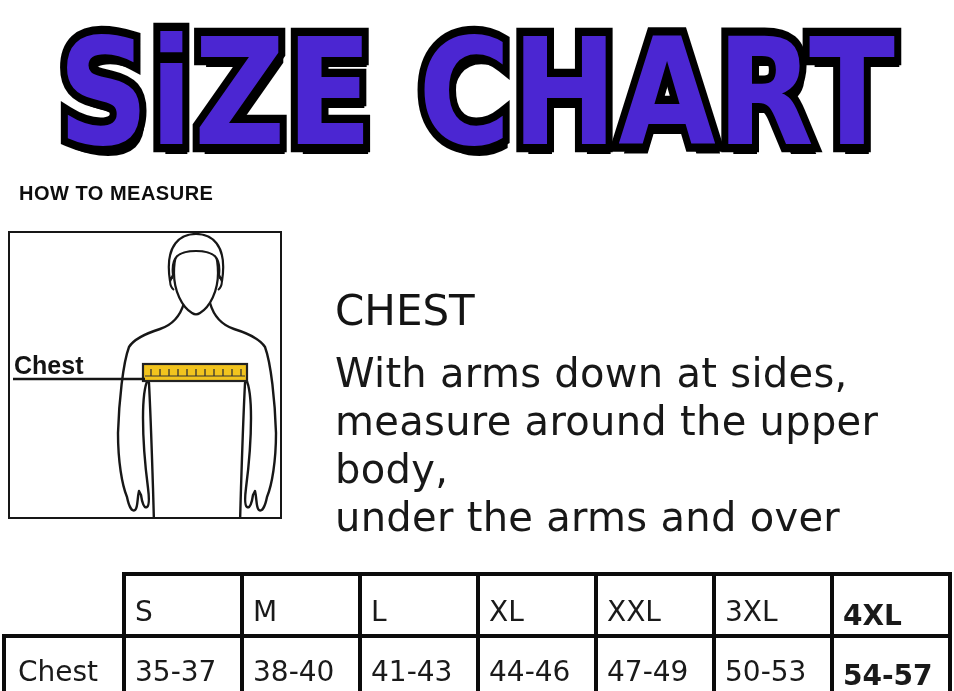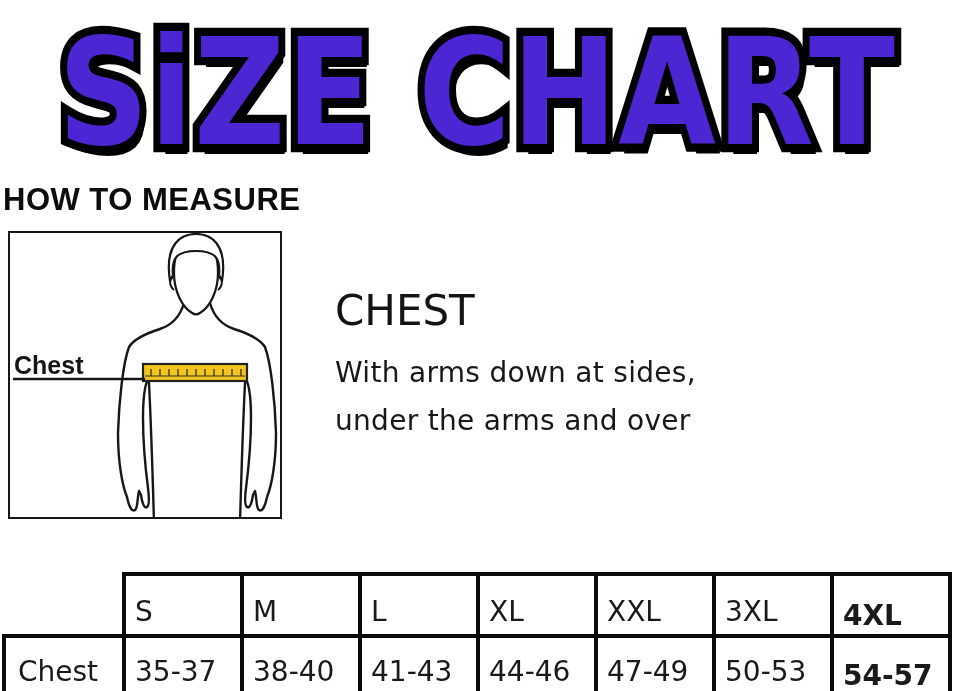--- a/index.html
+++ b/index.html
@@ -21,44 +21,44 @@
   .bubble-title::before {
     content:attr(data-text);
     position:absolute; left:0; top:12px; width:100%;
     z-index:-1; color:#000;
     -webkit-text-stroke:14px #000;
     text-shadow:5px 9px 0 #000, -3px 4px 0 #000;
   }
 
   
   .how-to {
-    position:absolute; left:3px; top:182px; margin:0;
+    position:absolute; left:19px; top:182px; margin:0;
     font-family:"Liberation Sans", sans-serif; font-weight:bold;
-    font-size:31px; letter-spacing:0.5px; color:#0d0d0d;
+    font-size:20px; letter-spacing:0.5px; color:#0d0d0d;
   }
 
   
   .figure-box {
     position:absolute; left:8px; top:231px; width:270px; height:284px;
     border:2px solid #171717; background:#fff;
   }
   .figure-box svg { display:block; }
   .fig-label {
     font-family:"Liberation Sans", sans-serif; font-weight:bold;
     font-size:25px; fill:#141414;
   }
 
   
   .instructions { position:absolute; left:335px; top:286px; }
   .chest-heading {
     margin:0 0 13px 0; font-weight:400; font-size:42px; line-height:50px;
     font-family:"DejaVu Sans", sans-serif; color:#141414;
   }
   .instr-line {
-    font-size:28px; line-height:48px; letter-spacing:0.3px; color:#181818;
+    font-size:40px; line-height:48px; letter-spacing:0.3px; color:#181818;
     font-family:"DejaVu Sans", sans-serif;
   }
 
   
   .size-table {
     position:absolute; left:2px; top:572px; width:950px;
     border-collapse:collapse; table-layout:fixed;
   }
   .size-table td {
     border:4px solid #0b0b0b; vertical-align:bottom;
@@ -135,20 +135,21 @@
                M213,136 L213,143 M222,136 L222,143 M231,136 L231,143" stroke="#333333" stroke-width="1.3" fill="none"></path>
 
       <text class="fig-label" x="4" y="141">Chest</text>
       <path d="M 3,146 L 135,146" stroke="#151515" stroke-width="2.4" fill="none"></path>
     </svg>
   </div>
 
   <div class="instructions">
     <h3 class="chest-heading">CHEST</h3>
     <div class="instr-line">With arms down at sides,</div>
+    <div class="instr-line">measure around the upper body,</div>
     <div class="instr-line">under the arms and over</div>
   </div>
 
   <table class="size-table">
     <colgroup>
       <col style="width:120px">
       <col>
         <col>
         <col>
         <col>

